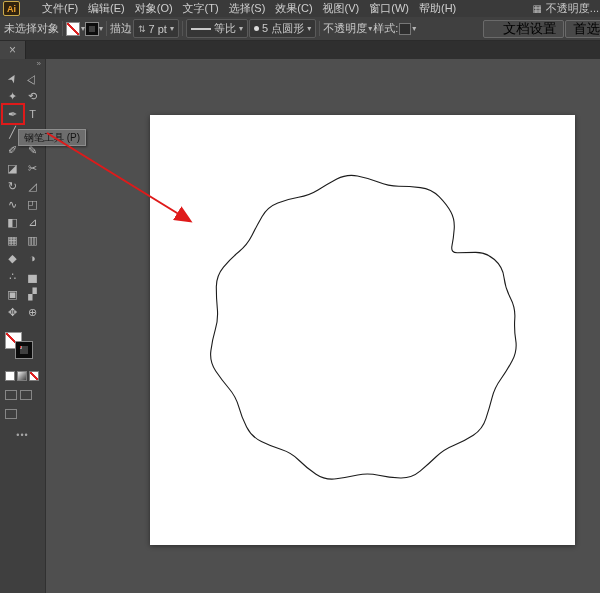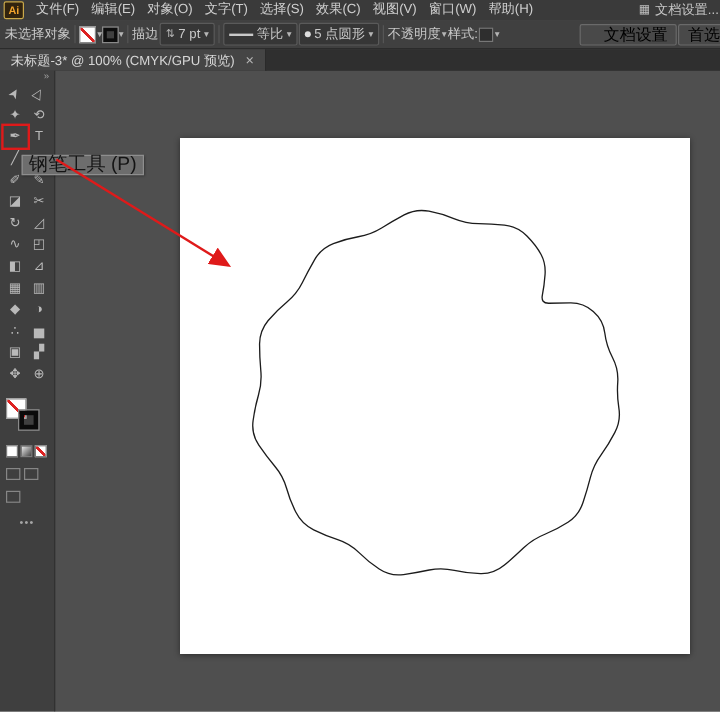--- a/index.html
+++ b/index.html
@@ -5,21 +5,21 @@
   html,body{margin:0;padding:0;}
   body{
     width:600px;height:593px;position:relative;overflow:hidden;
     background:#4f4f4f;
     font-family:"Liberation Sans","DejaVu Sans",sans-serif;
     color:#c9c9c9;-webkit-user-select:none;user-select:none;
   }
   
   .menu-bar{position:absolute;left:0;top:0;width:600px;height:17px;background:#3a3a3a;
     display:flex;align-items:center;font-size:11px;color:#cfcfcf;white-space:nowrap;z-index:10;}
-  .app-icon{width:15px;height:13px;margin:0 5px 0 3px;background:#31230e;color:#f0a32d;
+  .app-icon{width:15px;height:13px;margin:0 17px 0 3px;background:#31230e;color:#f0a32d;
     font-size:9px;font-weight:bold;display:flex;align-items:center;justify-content:center;
     border:1px solid #caa94a;border-radius:2px;flex:0 0 auto;}
   .menu-item{padding:0 5px;height:17px;line-height:17px;cursor:default;}
   .menu-spacer{flex:1;}
   .workspace{display:flex;align-items:center;gap:4px;margin-right:1px;overflow:hidden;color:#c5c5c5;}
   .ws-icon{font-size:10px;color:#bdbdbd;}
   
   .control-bar{position:absolute;left:0;top:17px;width:600px;height:24px;background:#404040;
     border-bottom:1px solid #2b2b2b;display:flex;align-items:center;font-size:11px;color:#c9c9c9;
     gap:1px;padding-left:4px;box-sizing:border-box;white-space:nowrap;overflow:hidden;z-index:10;}
@@ -68,21 +68,21 @@
   .mode{width:12px;height:10px;border:1px solid #868686;box-sizing:border-box;cursor:default;}
   .screen-mode{width:12px;height:10px;border:1px solid #868686;box-sizing:border-box;margin:9px 0 0 5px;cursor:default;}
   .more{margin:11px 0 0 0;text-align:center;color:#a5a5a5;font-size:9px;letter-spacing:1px;cursor:default;}
   
   .pasteboard{position:absolute;left:46px;top:59px;width:554px;height:534px;background:#4f4f4f;}
   .artboard{position:absolute;left:104px;top:56px;width:425px;height:430px;background:#ffffff;
     box-shadow:0 1px 5px rgba(0,0,0,0.45);}
   .artboard svg{display:block;width:100%;height:100%;}
   
   .tooltip{position:absolute;left:18px;top:129px;height:15px;background:#6d6d6d;border:1px solid #8e8e8e;
-    color:#141414;font-size:16px;line-height:15px;padding:0 5px;z-index:30;
+    color:#141414;font-size:10px;line-height:15px;padding:0 5px;z-index:30;
     box-shadow:1px 1px 2px rgba(0,0,0,0.4);white-space:nowrap;}
   
   .annotation{position:absolute;left:0;top:0;width:600px;height:593px;pointer-events:none;z-index:40;}
 </style>
 </head>
 <body>
 
 <div class="menu-bar">
   <div class="app-icon">Ai</div>
   <div class="menu-item">文件(F)</div>
@@ -90,21 +90,21 @@
   <div class="menu-item">对象(O)</div>
   <div class="menu-item">文字(T)</div>
   <div class="menu-item">选择(S)</div>
   <div class="menu-item">效果(C)</div>
   <div class="menu-item">视图(V)</div>
   <div class="menu-item">窗口(W)</div>
   <div class="menu-item">帮助(H)</div>
   <div class="menu-spacer"></div>
   <div class="workspace">
     <span class="ws-icon">▦</span>
-    <span>文档设置...</span>
+    <span>不透明度...</span>
   </div>
 </div>
 
 <div class="control-bar">
   <span>未选择对象</span>
   <span class="cb-sep"></span>
   <span class="swatch-none"></span>
   <span class="caret">▾</span>
   <span class="swatch-ring"></span>
   <span class="caret">▾</span>
@@ -131,21 +131,20 @@
   <span class="caret">▾</span>
   <span>样式:</span>
   <span class="style-swatch"></span>
   <span class="caret">▾</span>
   <button class="cb-btn ml-auto">文档设置</button>
   <button class="cb-btn prefs-btn">首选</button>
 </div>
 
 <div class="tab-bar">
   <div class="tab">
-    <span>未标题-3* @ 100% (CMYK/GPU 预览)</span>
     <span class="tab-close">×</span>
   </div>
 </div>
 
 <div class="pasteboard">
   <div class="artboard">
     <svg viewBox="0 0 425 430">
       <path d="M 364.8 203.3 Q 364.0 214.0 365.7 224.9 Q 367.5 235.7 362.3 245.5 Q 357.2 255.3 350.9 264.0 Q 344.6 272.6 342.0 282.8 Q 339.4 293.0 335.9 303.6 Q 332.5 314.3 323.3 320.2 Q 314.0 326.2 304.1 330.2 Q 294.1 334.2 286.4 341.5 Q 278.8 348.8 270.1 356.1 Q 261.5 363.3 250.4 363.0 Q 239.2 362.7 228.6 360.3 Q 218.0 357.9 207.7 360.0 Q 197.4 362.2 186.3 363.8 Q 175.3 365.4 166.0 359.2 Q 156.8 353.1 149.2 345.5 Q 141.5 337.8 131.4 334.6 Q 121.3 331.4 111.4 326.5 Q 101.5 321.7 96.6 311.9 Q 91.6 302.2 88.8 291.9 Q 85.9 281.6 79.0 273.5 Q 72.0 265.3 65.7 256.0 Q 59.4 246.6 60.9 235.6 Q 62.4 224.5 65.4 214.2 Q 68.4 203.9 67.3 193.3 Q 66.3 182.8 66.3 171.7 Q 66.4 160.6 73.5 152.1 Q 80.6 143.6 88.9 136.8 Q 97.3 129.9 101.9 120.6 Q 106.5 111.2 112.1 101.5 Q 117.6 91.9 127.8 88.0 Q 138.0 84.1 148.5 82.3 Q 159.1 80.5 168.0 75.0 Q 177.0 69.4 186.8 64.1 Q 196.7 58.9 207.5 61.0 Q 218.3 63.1 228.2 67.1 Q 238.2 71.2 248.8 71.3 Q 259.4 71.3 270.4 72.6 Q 281.4 73.8 289.1 81.7 Q 296.9 89.6 300.9 97.1 Q 304.9 104.5 304.2 114.0 Q 303.5 123.5 302.0 130.7 Q 300.5 137.9 307.5 137.7 Q 314.4 137.6 325.2 137.4 Q 336.0 137.2 344.4 144.5 Q 352.8 151.8 354.0 162.5 Q 355.3 173.2 360.4 182.9 Q 365.5 192.6 364.8 203.3 Z" fill="none" stroke="#1c1c1c" stroke-width="1.1" stroke-linejoin="round"></path>
     </svg>
   </div>

